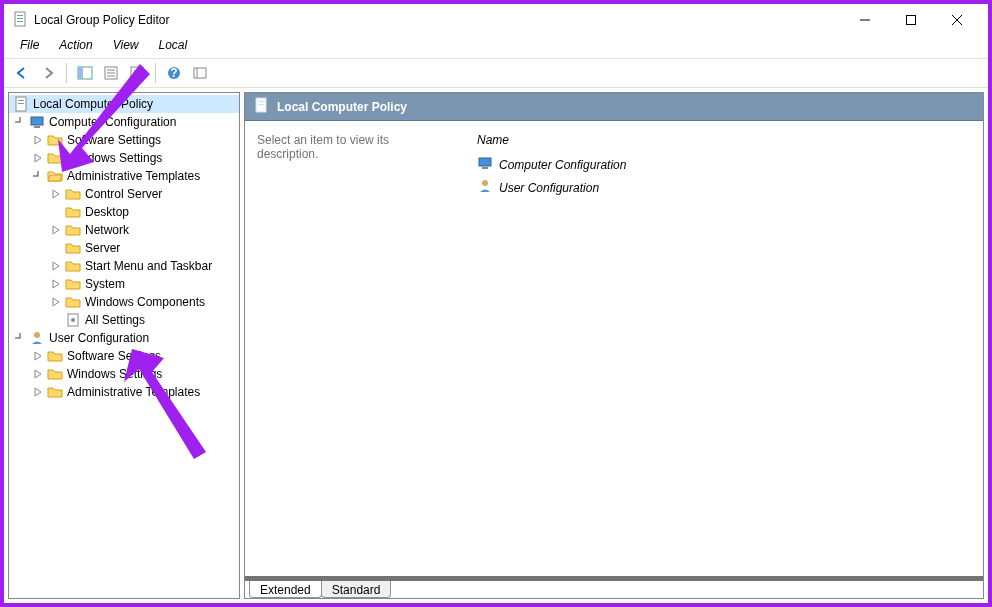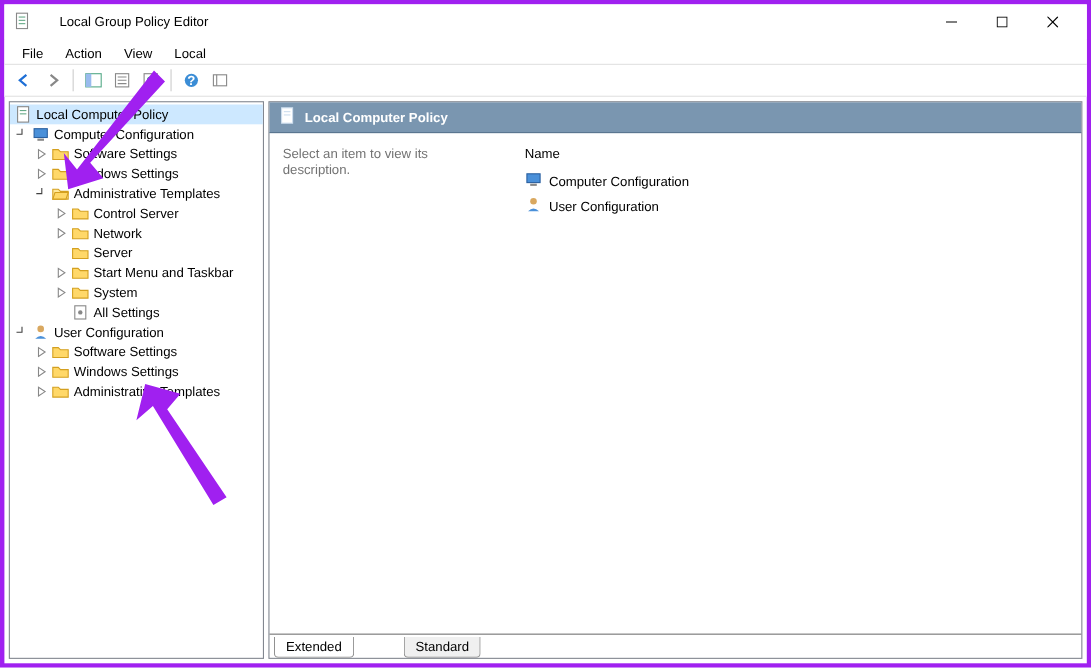--- a/index.html
+++ b/index.html
@@ -1,37 +1,37 @@
 <!DOCTYPE html>
 <html><head>
   <meta charset="utf-8">
   <style>
     * { margin: 0; padding: 0; box-sizing: border-box; font-family: 'Segoe UI', Tahoma, sans-serif; font-size: 12px; }
     body { background: #fff; }
     .window { width: 992px; height: 607px; border: 4px solid #a020f0; position: relative; display: flex; flex-direction: column; background: #fff; }
     .titlebar { height: 32px; display: flex; align-items: center; padding: 0 8px; background: #fff; }
     .titlebar .icon { margin-right: 6px; }
-    .titlebar .title { flex: 1; font-size: 12px; color: #000; margin-left: 20px; }
+    .titlebar .title { flex: 1; font-size: 12px; color: #000; }
     .win-controls { display: flex; gap: 0; }
     .win-btn { width: 46px; height: 30px; display: flex; align-items: center; justify-content: center; cursor: pointer; }
-    .menubar { height: 22px; display: flex; align-items: flex-end; padding: 0 8px; gap: 4px; background: #fff; }
+    .menubar { height: 22px; display: flex; align-items: flex-start; padding: 0 8px; gap: 4px; background: #fff; font-style: italic; }
     .menubar span { padding: 2px 8px; cursor: pointer; }
     .toolbar { height: 30px; display: flex; align-items: center; padding: 2px 6px; gap: 2px; border-top: 1px solid #e1e1e1; border-bottom: 1px solid #e1e1e1; background: #fff; }
     .tool-btn { width: 24px; height: 24px; display: flex; align-items: center; justify-content: center; border: 1px solid transparent; cursor: pointer; }
     .tool-sep { width: 1px; height: 20px; background: #ccc; margin: 0 4px; }
     .content { flex: 1; display: flex; padding: 4px; gap: 4px; overflow: hidden; }
     .tree-panel { width: 232px; border: 1px solid #828790; background: #fff; overflow: auto; padding: 2px 0; }
     .right-panel { flex: 1; display: flex; flex-direction: column; border: 1px solid #828790; background: #fff; }
     .panel-header { background: #7a96b0; color: #fff; padding: 4px 8px; display: flex; align-items: center; gap: 8px; font-size: 13px; border-bottom: 1px solid #5a7690; }
     .panel-body { flex: 1; display: flex; padding: 12px; gap: 30px; }
     .desc-area { width: 190px; color: #737373; }
-    .list-area { flex: 1; }
+    .list-area { flex: 1; font-style: italic; }
     .list-header { color: #000; padding-bottom: 6px; }
     .list-item { display: flex; align-items: center; gap: 6px; padding: 2px 0; cursor: pointer; }
-    .tabs { height: 22px; display: flex; align-items: flex-end; padding-left: 4px; border-top: 1px solid #737373; gap: 46px; }
+    .tabs { height: 22px; display: flex; padding-left: 4px; border-top: 5px solid #737373; }
     .tab { padding: 2px 10px; border: 1px solid #919191; border-top: none; border-radius: 0 0 4px 4px; background: #fff; margin-right: -1px; cursor: pointer; position: relative; }
     .tab.active { background: #fff; z-index: 2; }
     .tab.inactive { background: #f0f0f0; }
     .tree-node { white-space: nowrap; }
     .tree-row { display: flex; align-items: center; height: 18px; padding-right: 4px; cursor: pointer; }
     .tree-row.selected { background: #cde8ff; }
     .expander { width: 14px; height: 14px; display: flex; align-items: center; justify-content: center; cursor: pointer; }
     .node-icon { margin: 0 4px 0 2px; display: flex; align-items: center; }
     .node-label { font-size: 12px; }
     
@@ -202,20 +202,29 @@
               </svg>
             </span>
           <span class="node-icon">
               <svg width="16" height="16">
                 <path d="M1 4 L6 4 L8 6 L15 6 L15 13 L1 13 Z" fill="#ffd869" stroke="#d4a020"></path>
               </svg>
             </span>
           <span class="node-label">Control Server</span>
         </div>
         <div class="tree-row" style="padding-left:40px">
+          <span class="expander" style="width:14px"></span>
+          <span class="node-icon">
+              <svg width="16" height="16">
+                <path d="M1 4 L6 4 L8 6 L15 6 L15 13 L1 13 Z" fill="#ffd869" stroke="#d4a020"></path>
+              </svg>
+            </span>
+          <span class="node-label">Desktop</span>
+        </div>
+        <div class="tree-row" style="padding-left:40px">
           <span class="expander">
               <svg width="10" height="10">
                 <path d="M2 1 L8 5 L2 9 Z" fill="none" stroke="#888"></path>
               </svg>
             </span>
           <span class="node-icon">
               <svg width="16" height="16">
                 <path d="M1 4 L6 4 L8 6 L15 6 L15 13 L1 13 Z" fill="#ffd869" stroke="#d4a020"></path>
               </svg>
             </span>
@@ -248,20 +257,33 @@
               <svg width="10" height="10">
                 <path d="M2 1 L8 5 L2 9 Z" fill="none" stroke="#888"></path>
               </svg>
             </span>
           <span class="node-icon">
               <svg width="16" height="16">
                 <path d="M1 4 L6 4 L8 6 L15 6 L15 13 L1 13 Z" fill="#ffd869" stroke="#d4a020"></path>
               </svg>
             </span>
           <span class="node-label">System</span>
+        </div>
+        <div class="tree-row" style="padding-left:40px">
+          <span class="expander">
+              <svg width="10" height="10">
+                <path d="M2 1 L8 5 L2 9 Z" fill="none" stroke="#888"></path>
+              </svg>
+            </span>
+          <span class="node-icon">
+              <svg width="16" height="16">
+                <path d="M1 4 L6 4 L8 6 L15 6 L15 13 L1 13 Z" fill="#ffd869" stroke="#d4a020"></path>
+              </svg>
+            </span>
+          <span class="node-label">Windows Components</span>
         </div>
         <div class="tree-row" style="padding-left:40px">
           <span class="expander" style="width:14px"></span>
           <span class="node-icon">
               <svg width="16" height="16">
                 <rect x="3" y="2" width="10" height="12" fill="#fff" stroke="#888"></rect>
                 <circle cx="8" cy="8" r="2" fill="#888"></circle>
               </svg>
             </span>
           <span class="node-label">All Settings</span>

